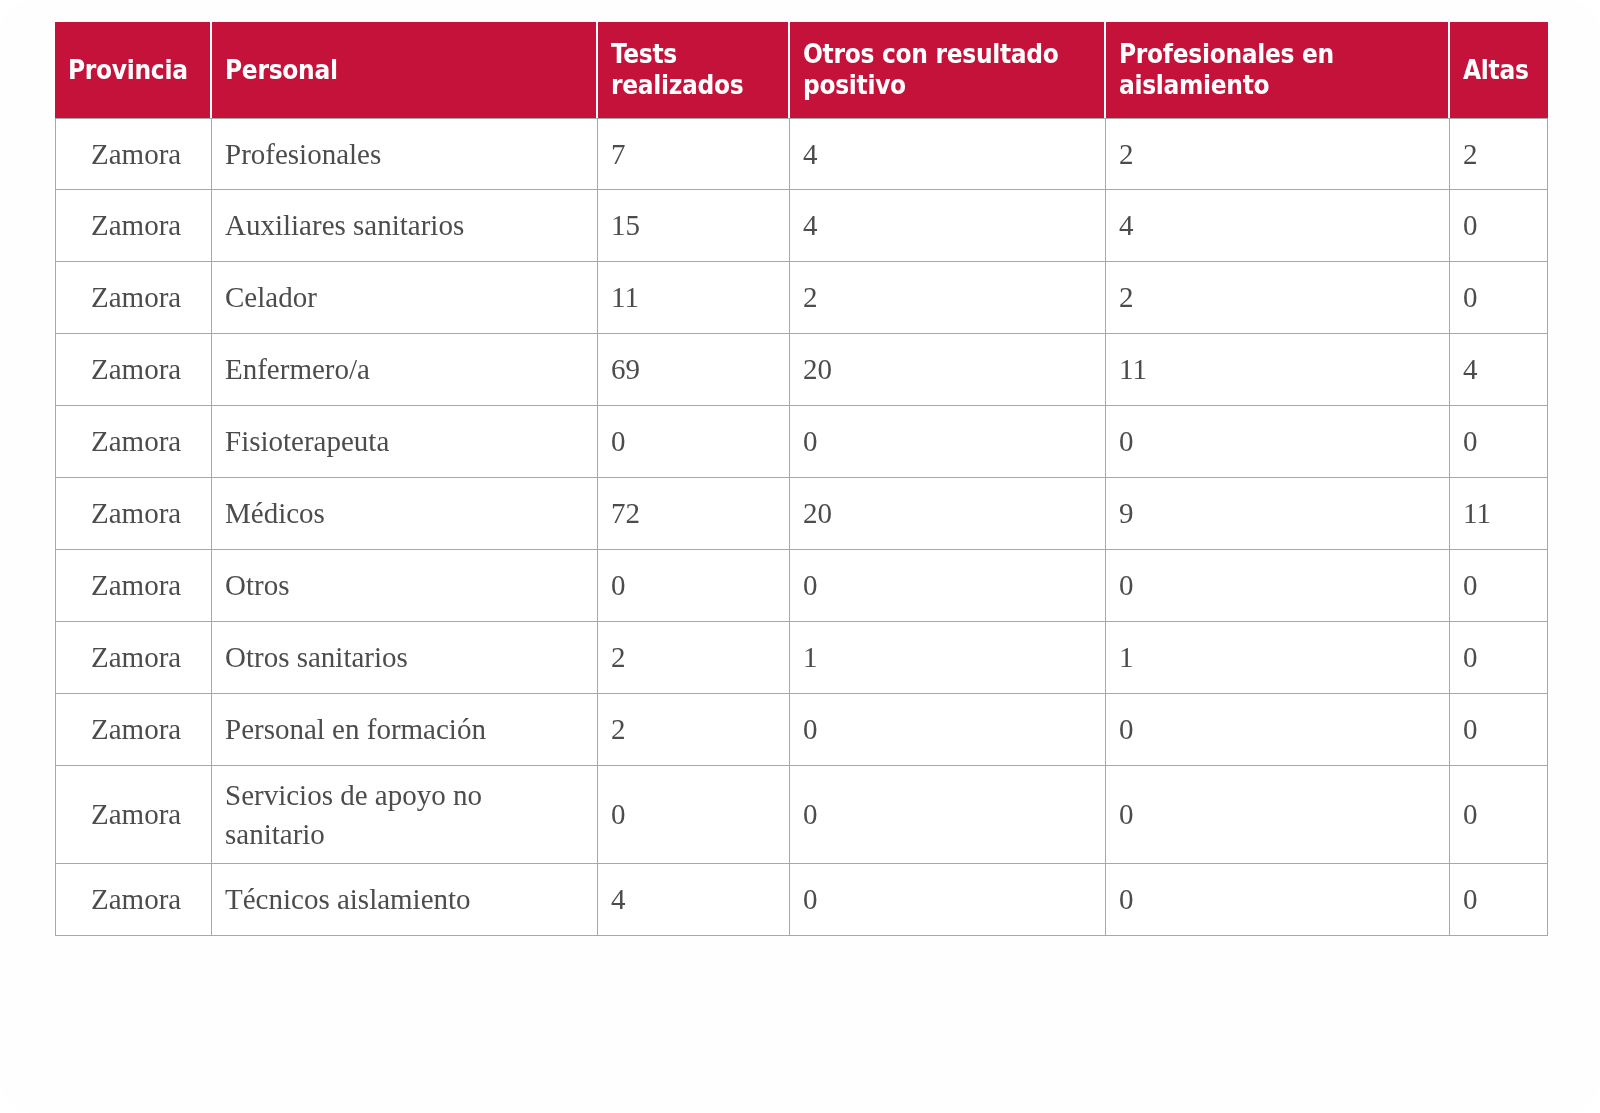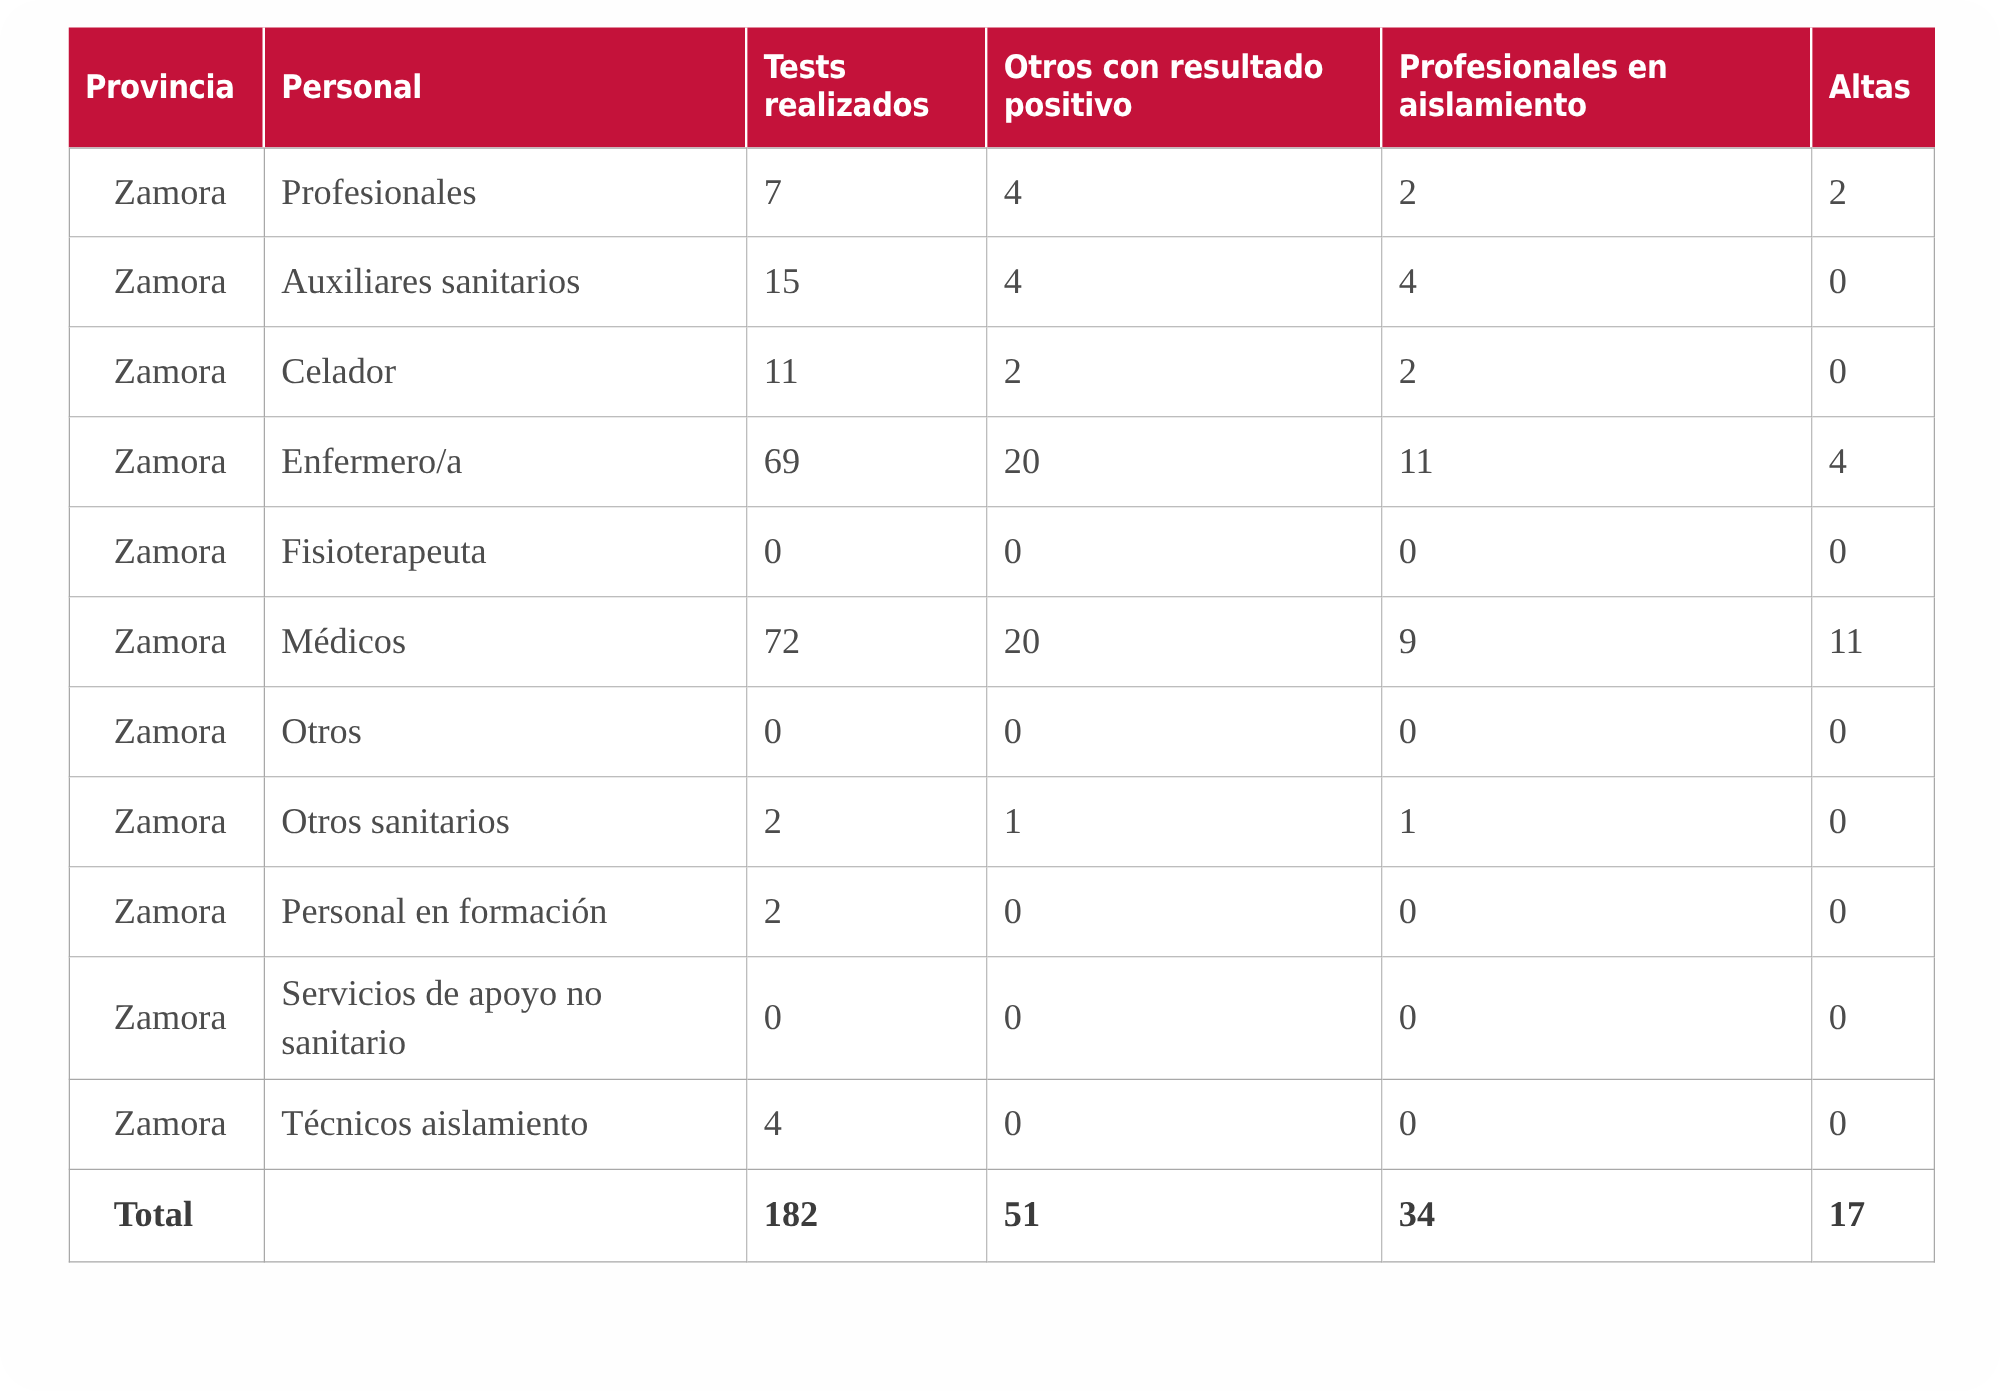--- a/index.html
+++ b/index.html
@@ -345,36 +345,16 @@
             <td>
               <span class="cell-text">0</span>
             </td>
             <td>
               <span class="cell-text">0</span>
             </td>
             <td class="col-altas">
               <span class="cell-text">0</span>
             </td>
           </tr>
-          <tr class="total-row">
-            <td class="col-provincia">
-              <span class="cell-text">Total</span>
-            </td>
-            <td>
-              <span class="cell-text"></span>
-            </td>
-            <td>
-              <span class="cell-text">182</span>
-            </td>
-            <td>
-              <span class="cell-text">51</span>
-            </td>
-            <td>
-              <span class="cell-text">34</span>
-            </td>
-            <td class="col-altas">
-              <span class="cell-text">17</span>
-            </td>
-          </tr>
         </tbody>
     </table>
   </div>
 </div>
 
 </body></html>

